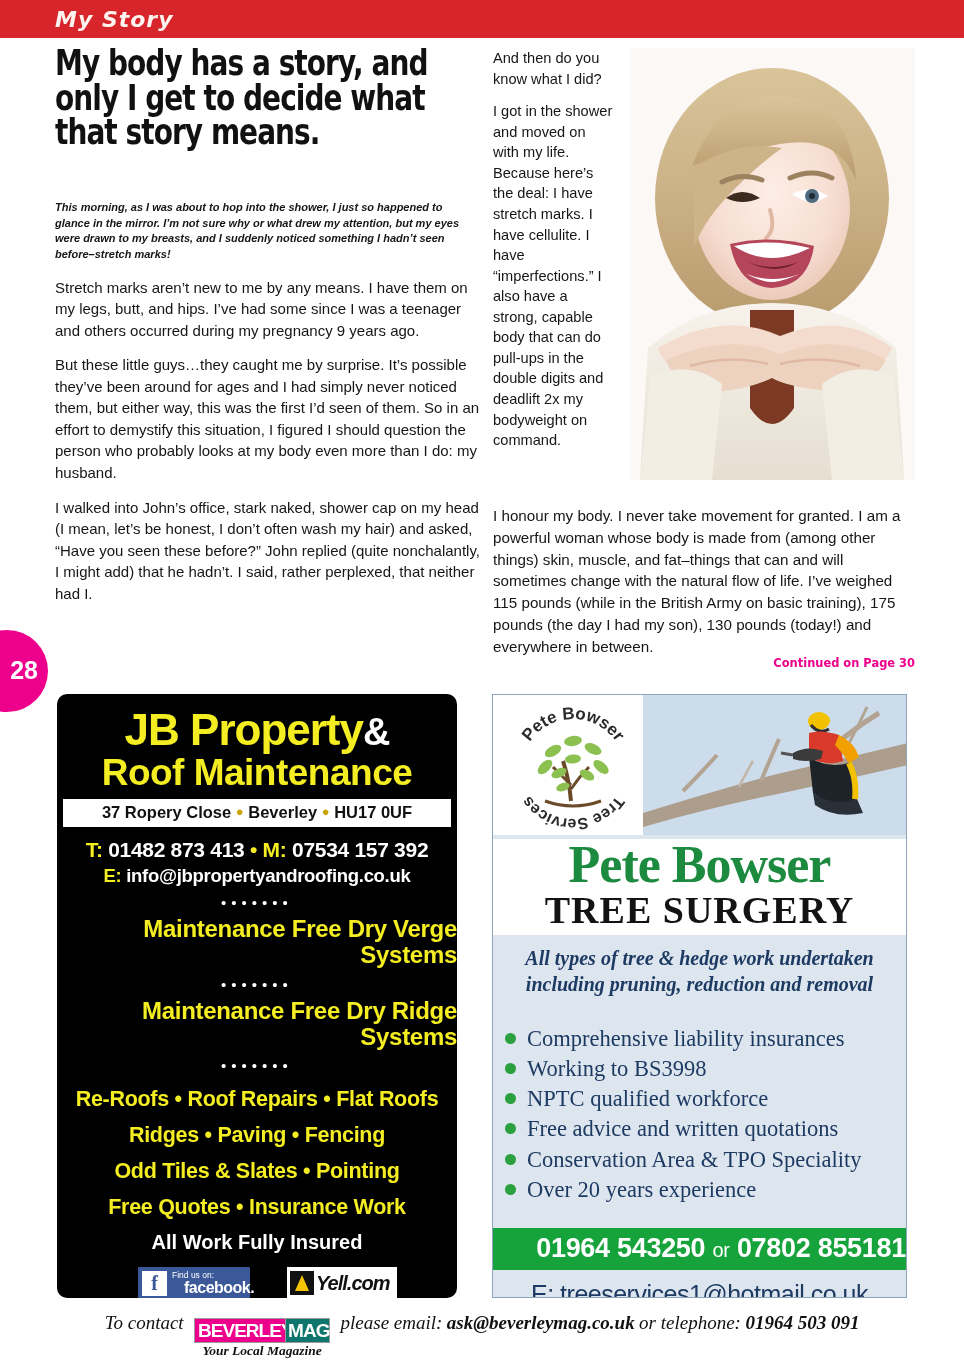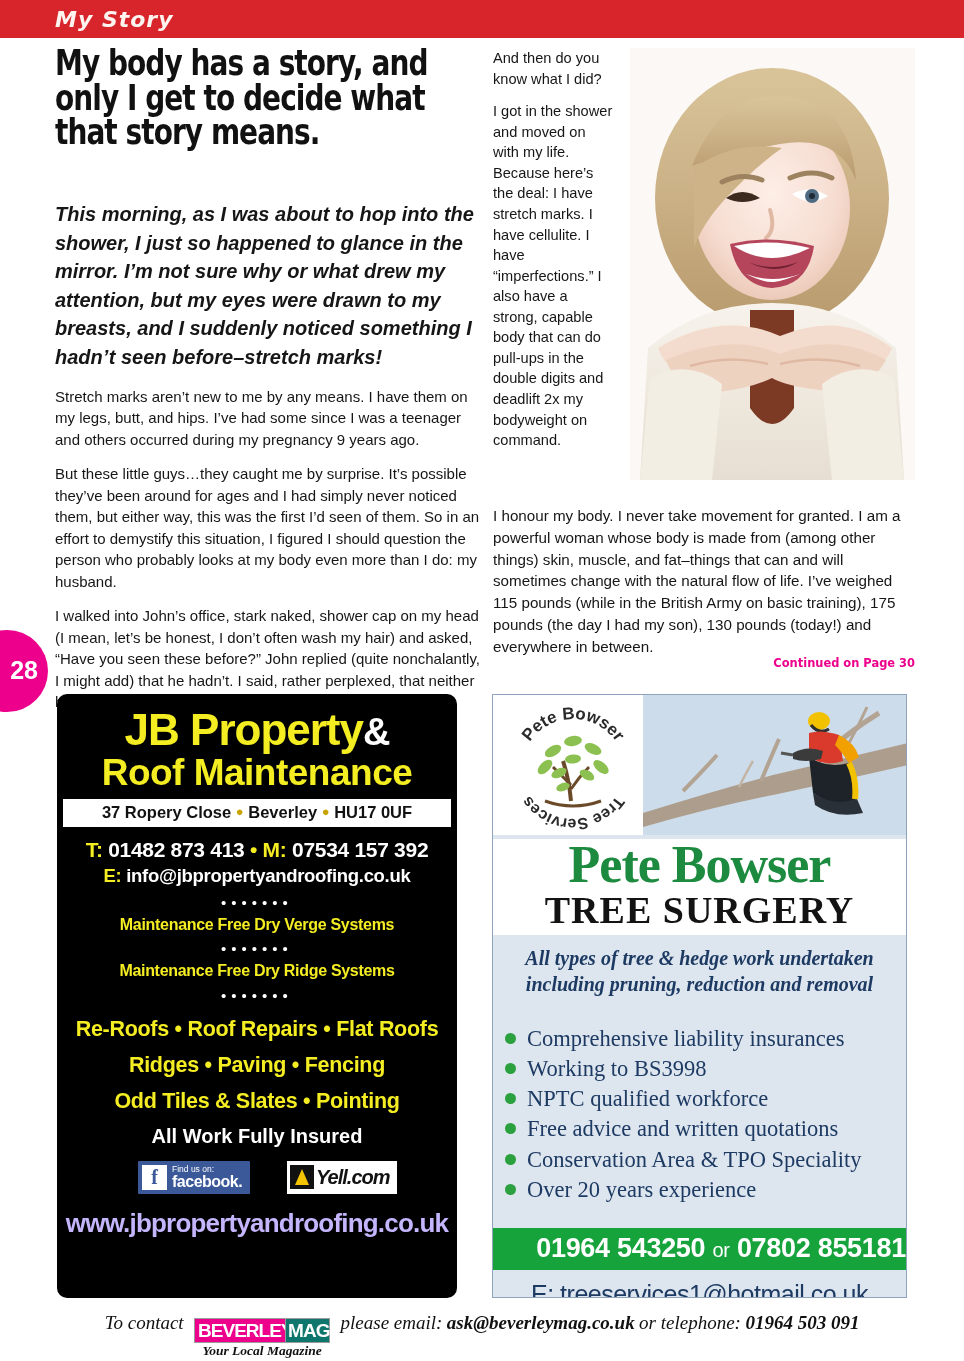--- a/index.html
+++ b/index.html
@@ -41,21 +41,21 @@
     letter-spacing:-1.2px;
     color:#111111;
     transform:scaleX(0.80);transform-origin:left top;
     width:528px;
   }
   .col-left{
     position:absolute;left:55px;top:200px;width:425px;
   }
   .standfirst{
     font-weight:bold;font-style:italic;
-    font-size:20px;line-height:1.43;color:#161616;
+    font-size:11px;line-height:1.43;color:#161616;
     margin:0 0 14px 0;
   }
   .body-par{
     font-size:15px;line-height:1.435;color:#161616;margin:0 0 13px 0;
   }
   .col-mid{
     position:absolute;left:493px;top:48px;width:122px;
   }
   .col-mid .body-par{font-size:14.6px;line-height:1.41;margin-bottom:12px;}
   .col-wide{
@@ -108,22 +108,23 @@
   .jb-email{
     color:#ffffff;font-weight:bold;font-size:18.5px;margin-top:3px;
     letter-spacing:-0.3px;
   }
   .jb-email .lbl{color:#f4ed22;}
   .dots{
     margin:8px 0 6px 0;color:#ffffff;font-size:15px;letter-spacing:5px;
     line-height:1;
   }
   .jb-serv{
-    color:#f4ed22;font-weight:bold;font-size:16px;line-height:1.1;
+    color:#f4ed22;font-weight:bold;font-size:24px;line-height:1.1;
     letter-spacing:-0.3px;
+    text-align:right;
   }
   .jb-list{margin-top:14px;}
   .jb-list div{
     color:#f4ed22;font-weight:bold;font-size:21.5px;margin-bottom:11px;
     letter-spacing:-0.3px;
   }
   .jb-insured{
     color:#ffffff;font-weight:bold;font-size:20px;margin-top:2px;
   }
   .jb-logos{margin-top:13px;height:36px;position:relative;}
@@ -133,21 +134,21 @@
   }
   .fb-badge .f-sq{
     position:absolute;left:4px;top:4px;width:25px;height:25px;
     background:#ffffff;color:#3b5998;font-weight:bold;font-size:20px;
     font-family:"Liberation Serif",serif;line-height:25px;
   }
   .fb-badge .fb-t1{
     position:absolute;left:34px;top:3px;color:#ffffff;font-size:8.5px;
   }
   .fb-badge .fb-t2{
-    position:absolute;left:34px;top:12px;color:#ffffff;font-size:16px;
+    position:absolute;left:46px;top:12px;color:#ffffff;font-size:16px;
     font-weight:bold;letter-spacing:-0.5px;
   }
   .yell-badge{
     position:absolute;left:230px;top:0;width:110px;height:33px;
     background:#ffffff;
   }
   .yell-badge .y-mark{
     position:absolute;left:3px;top:4px;width:24px;height:24px;
     background:#111111;
   }
@@ -365,20 +366,21 @@
   <div class="dots">•••••••</div>
   <div class="jb-serv">Maintenance Free Dry Verge Systems</div>
   <div class="dots">•••••••</div>
   <div class="jb-serv">Maintenance Free Dry Ridge Systems</div>
   <div class="dots">•••••••</div>
 
   <div class="jb-list">
     <div>Re-Roofs • Roof Repairs • Flat Roofs</div>
     <div>Ridges • Paving • Fencing</div>
     <div>Odd Tiles &amp; Slates • Pointing</div>
+    <div>Free Quotes • Insurance Work</div>
   </div>
 
   <div class="jb-insured">All Work Fully Insured</div>
 
   <div class="jb-logos">
     <div class="fb-badge">
       <div class="f-sq">f</div>
       <div class="fb-t1">Find us on:</div>
       <div class="fb-t2">facebook.</div>
     </div>

